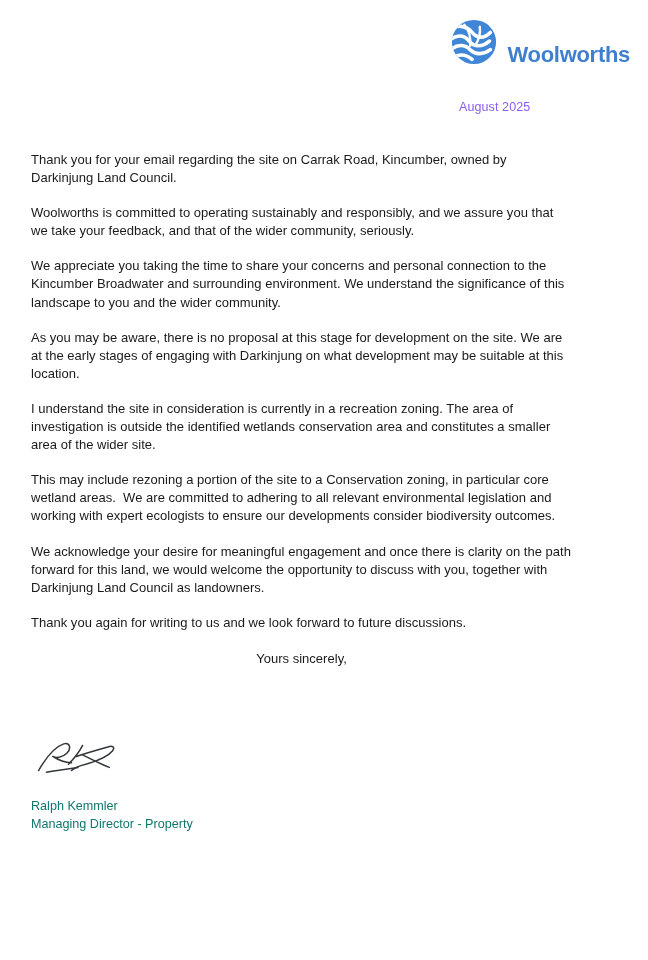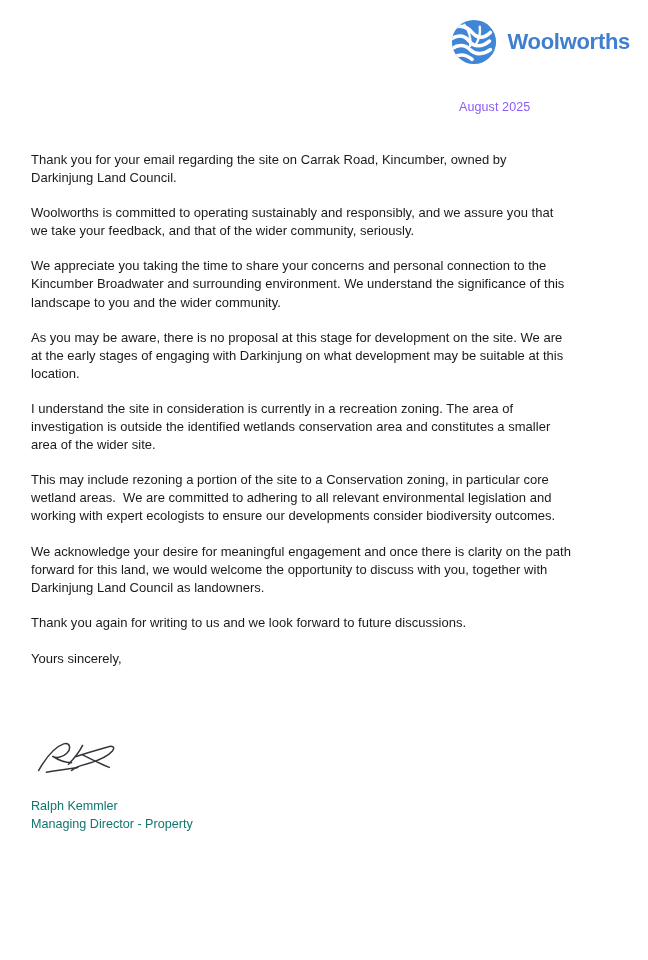--- a/index.html
+++ b/index.html
@@ -23,21 +23,21 @@
     inset: 0;
     background: #ffffff;
   }
 
   
   .letterhead {
     position: absolute;
     top: 18px;
     right: 18px;
     display: flex;
-    align-items: center;
+    align-items: flex-end;
     gap: 10px;
   }
   .logo-mark {
     width: 48px;
     height: 48px;
     flex: 0 0 48px;
     display: block;
   }
   .logo-wordmark {
     display: flex;
@@ -79,20 +79,21 @@
     margin: 0 0 17px 0;
     text-align: left;
     white-space: pre-wrap;
     letter-spacing: 0.02px;
   }
   .para:last-child { margin-bottom: 0; }
 
   .closing {
     margin-top: 18px;
     margin-bottom: 0;
+    text-align: center;
   }
 
   
   .signature-block {
     position: absolute;
     top: 736px;
     left: 31px;
     width: 400px;
   }
   .signature-img {

